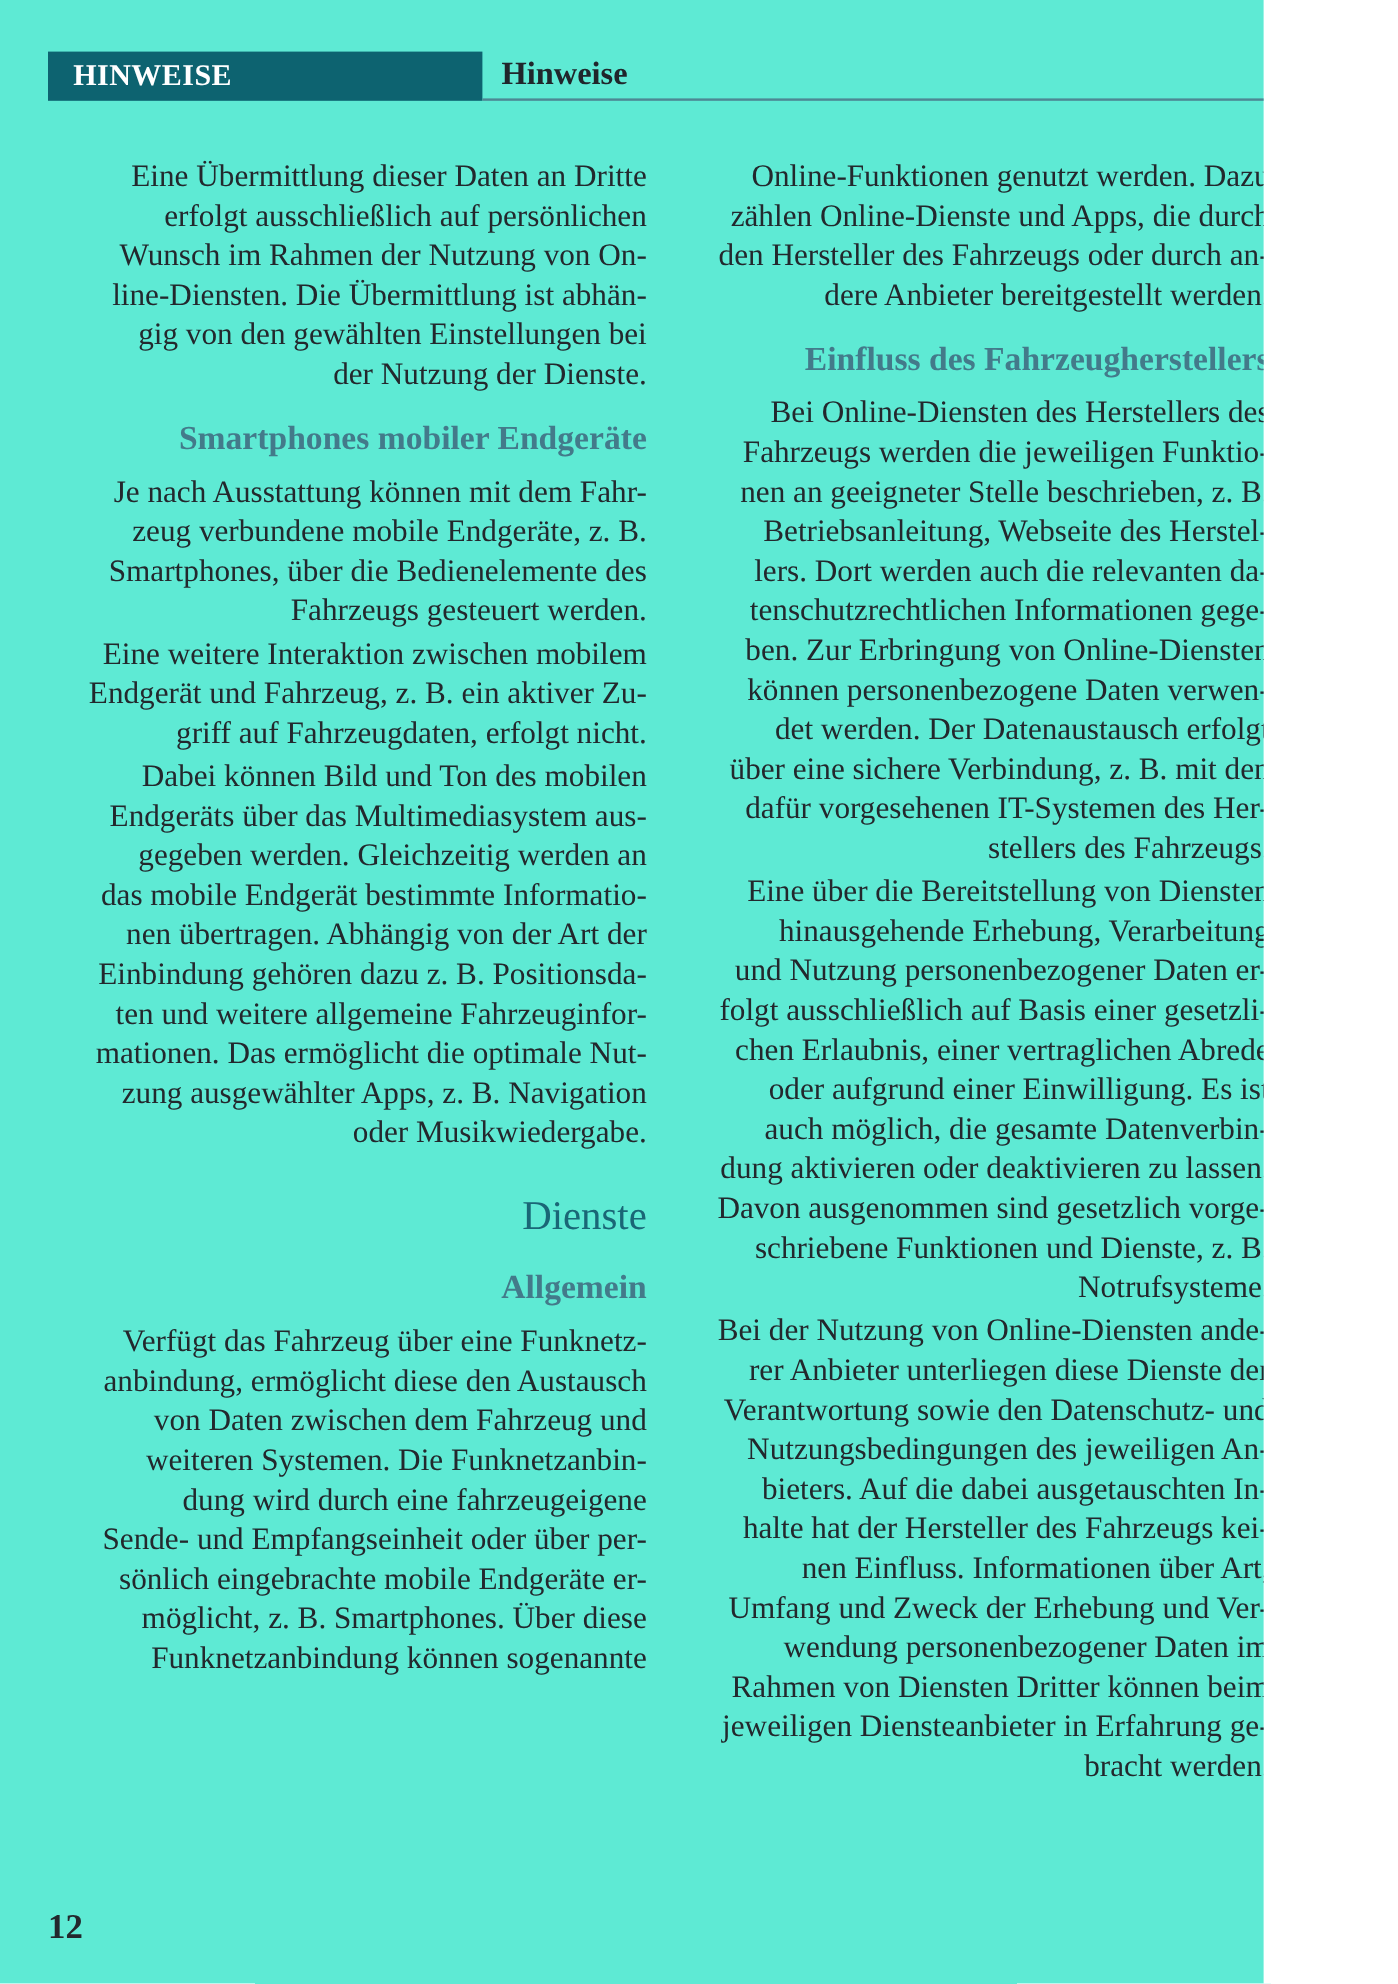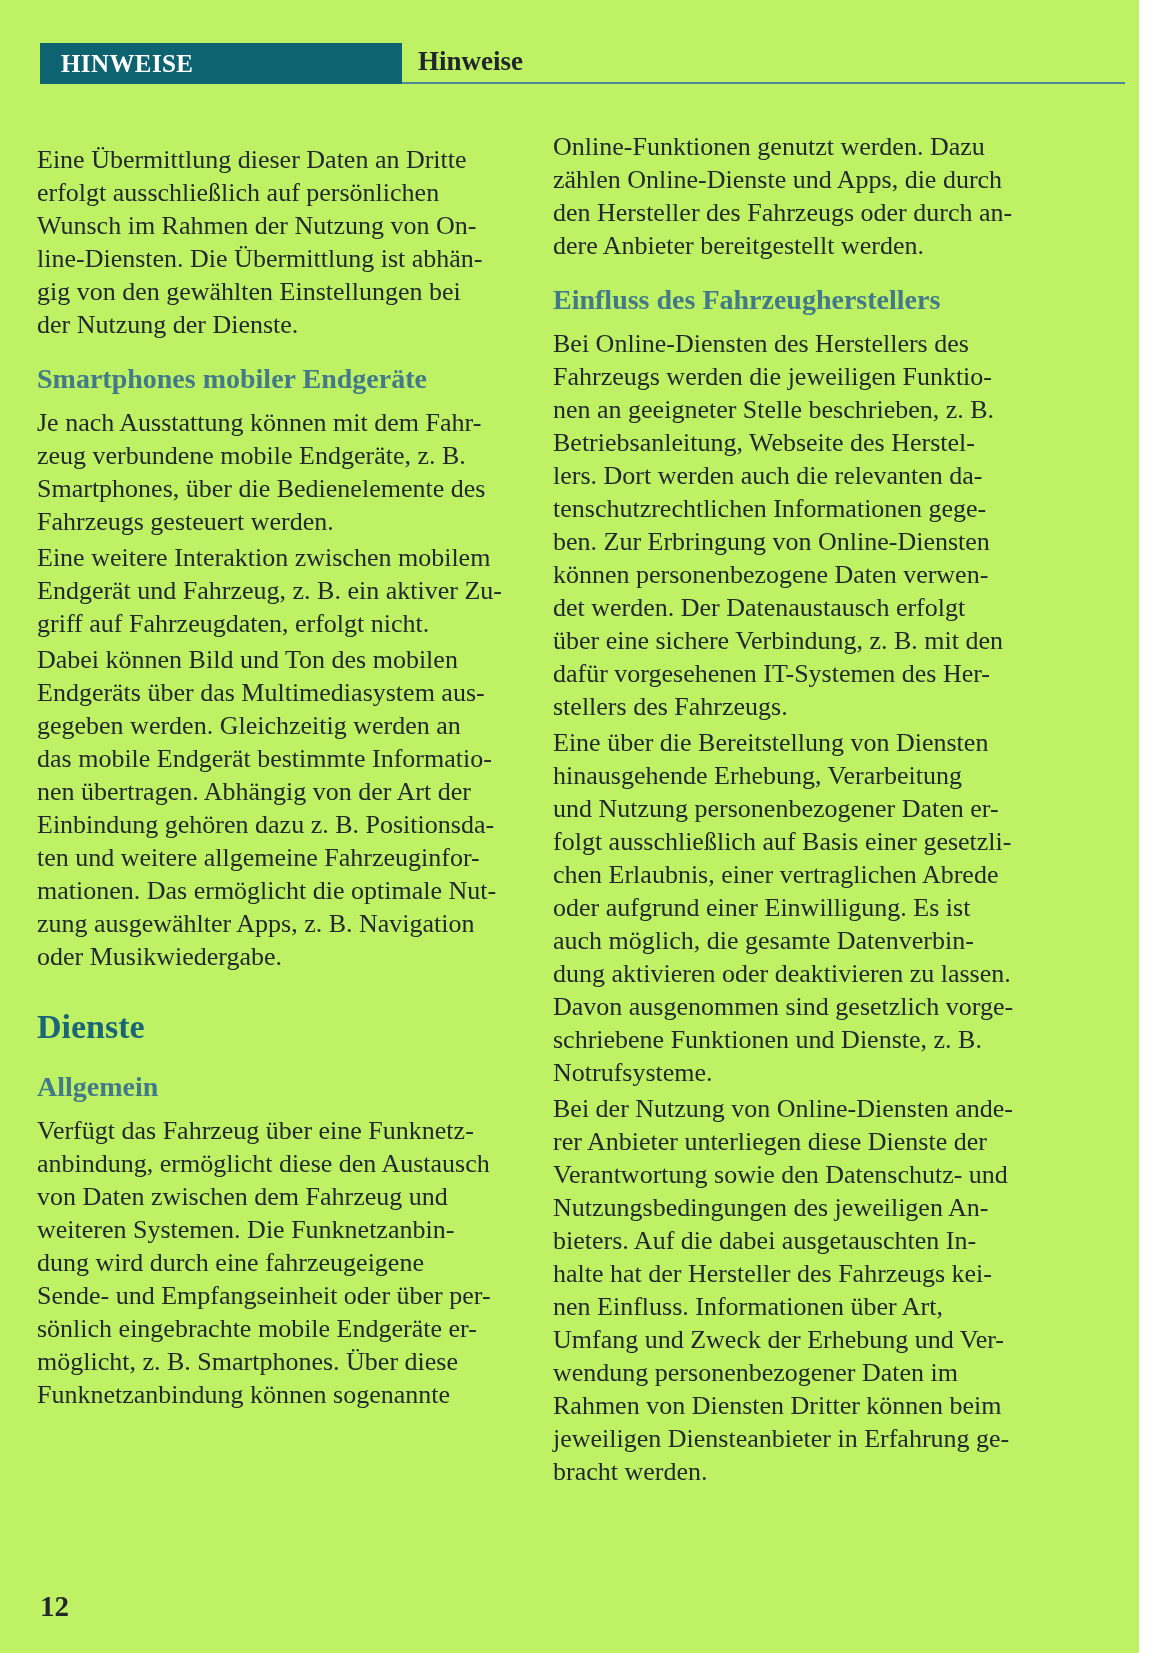--- a/index.html
+++ b/index.html
@@ -2,26 +2,27 @@
 <html lang="de"><head>
 <meta charset="utf-8">
 <style>
   html, body {
     margin: 0;
     padding: 0;
     background: #ffffff;
   }
   .page {
     position: relative;
-    width: 1139px;
+    width: 1053px;
     height: 1653px;
-    background: #bef264;
+    background: #5eead4;
     font-family: "Liberation Serif", "DejaVu Serif", serif;
     color: #23282d;
     overflow: hidden;
+    text-align: right;
   }
 
   
   .header-badge {
     position: absolute;
     left: 40px;
     top: 43px;
     width: 362px;
     height: 41px;
     background: #0d6370;
@@ -53,40 +54,40 @@
     background: #4d8793;
   }
 
   
   .column {
     position: absolute;
     top: 130px;
     font-size: 26px;
     line-height: 33px;
   }
-  .column-left  { left: 37px;  width: 502px; margin-top: 13px; }
+  .column-left  { left: 37px;  width: 502px; }
   .column-right { left: 553px; width: 505px; }
 
   .para {
     margin: 0 0 3px 0;
     white-space: pre-line;
     color: #23282d;
   }
   .h3 {
     margin: 20px 0 10px 0;
     font-size: 28px;
     line-height: 35px;
     font-weight: bold;
     color: #437a8a;
   }
   .h2 {
     margin: 32px 0 16px 0;
     font-size: 34px;
     line-height: 44px;
-    font-weight: bold;
+    font-weight: normal;
     color: #1a6676;
   }
 
   
   .page-number {
     position: absolute;
     left: 40px;
     top: 1590px;
     font-size: 29px;
     font-weight: bold;

